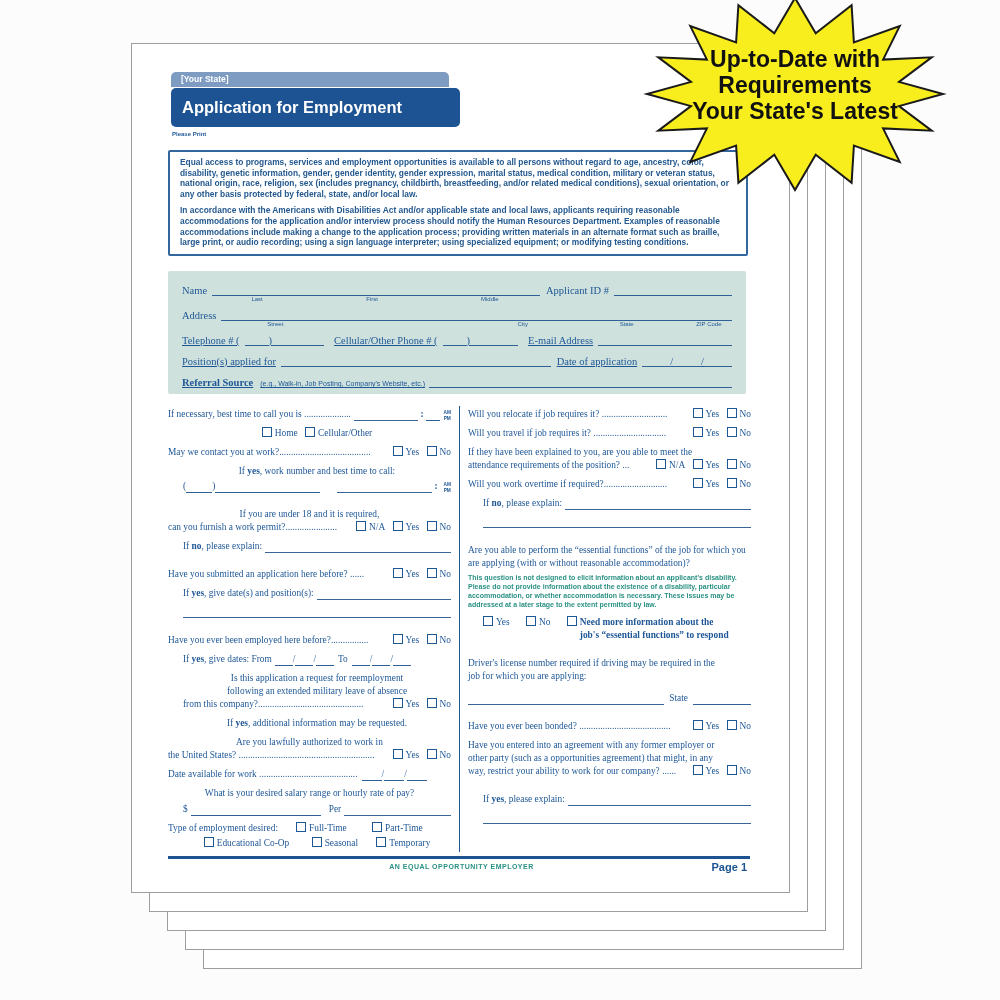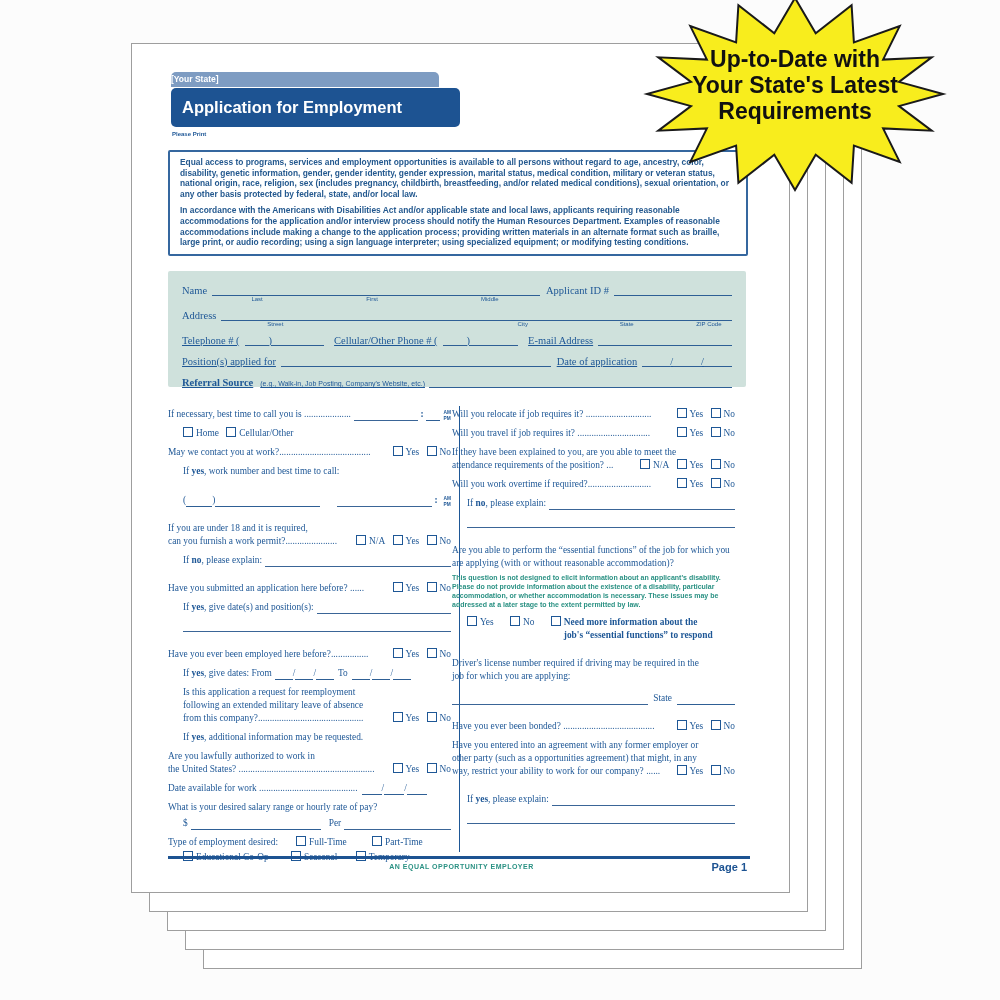--- a/index.html
+++ b/index.html
@@ -8,48 +8,48 @@
   .sheet{position:absolute;width:659px;height:850px;background:#fff;border:1px solid #9e9e9e;box-sizing:border-box;}
   #sheet2{left:149px;top:62px;z-index:4}
   #sheet3{left:167px;top:81px;z-index:3}
   #sheet4{left:185px;top:100px;z-index:2}
   #sheet5{left:203px;top:119px;z-index:1}
   #page-main{left:131px;top:43px;z-index:5}
 
   
   .state-tab{position:absolute;left:39px;top:28px;width:268px;height:15px;background:#7e9cc2;
       border-radius:5px 5px 0 0;color:#fff;font:bold 8.5px "Liberation Sans",sans-serif;
-      line-height:15px;}
+      line-height:15px;padding-left:10px;}
   .title-bar{position:absolute;left:39px;top:44px;width:278px;height:39px;background:#1d5392;
       border-radius:5px;color:#fff;font:bold 16.5px "Liberation Sans",sans-serif;line-height:39px;padding-left:11px;}
   .print-note{position:absolute;left:40px;top:87px;font:bold 6px "Liberation Sans",sans-serif;color:#1e5796;}
 
   
   .notice{position:absolute;left:36px;top:106px;width:556px;border:2px solid #35679f;border-radius:2px;
       padding:5px 10px 6px 10px;font:bold 8.4px "Liberation Sans",sans-serif;color:#24598f;line-height:10.6px;}
   .notice p{margin:0 0 6px 0;}
   .notice p:last-child{margin:0;}
 
   
   .personal{position:absolute;left:36px;top:227px;width:550px;height:101px;background:#cfe1dc;
-      border-radius:2px;padding:13px 14px 2px 14px;font-size:10.5px;}
+      border-radius:2px;padding:13px 14px 9px 14px;font-size:10.5px;}
   .prow{display:flex;align-items:flex-end;margin-bottom:13px;white-space:nowrap;}
   .prow.tight{margin-bottom:9px;text-decoration:underline;}
   .plabel{margin-right:5px;}
   .pbold{font-weight:bold;}
   .phint{font:7px "Liberation Sans",sans-serif;margin:0 4px 1px 2px;}
   .fill{position:relative;border-bottom:1px solid #2e5f95;flex:1;height:11px;}
   .fsub{position:absolute;top:12px;font:6px "Liberation Sans",sans-serif;color:#1e5796;}
   .ul{display:inline-block;border-bottom:1px solid #2e5f95;height:11px;}
   .sp{width:10px;display:inline-block;}
 
   
   .colwrap{position:absolute;left:36px;top:360px;width:582px;height:450px;font-size:9.4px;line-height:13px;}
-  .lcol{position:absolute;left:0;top:4px;width:283px;}
-  .rcol{position:absolute;left:284px;top:4px;width:283px;}
+  .lcol{position:absolute;left:0;top:4px;width:283px;text-align:center;}
+  .rcol{position:absolute;left:300px;top:4px;width:283px;}
   .vdivider{position:absolute;left:291px;top:2px;width:1px;height:446px;background:#1e5796;}
 
   .qrow{margin-bottom:6px;}
   .frow{display:flex;align-items:flex-end;}
   .qt{white-space:normal;}
   .opts{white-space:nowrap;margin-left:auto;padding-left:4px;}
   .cb{display:inline-block;white-space:nowrap;margin-left:5px;}
   .box{display:inline-block;width:8px;height:8px;border:1px solid #1e5796;background:#fff;
        vertical-align:-1px;margin-right:3px;}
   .sub{margin-left:15px;}
@@ -162,21 +162,21 @@
         <span class="cb" style="margin-left:0"><span class="box"></span><span>Home</span></span>
         <span class="cb"><span class="box"></span><span>Cellular/Other</span></span>
       </div>
       <div class="qrow frow">
         <span class="qt">May we contact you at work?.......................................</span>
         <span class="opts">
           <span class="cb"><span class="box"></span><span>Yes</span></span>
           <span class="cb"><span class="box"></span><span>No</span></span>
         </span>
       </div>
-      <div class="qrow sub" style="margin-bottom:16px">
+      <div class="qrow sub" style="margin-bottom:2px">
         <span>If </span><b>yes</b><span>, work number and best time to call:</span>
       </div>
       <div class="qrow frow sub">
         <span>(</span>
         <span class="ul" style="width:26px"></span>
         <span>)</span>
         <span class="ul" style="width:105px"></span>
         <span style="width:14px;display:inline-block"></span>
         <span class="ulfill"></span>
         <span class="colon">:</span>
@@ -378,16 +378,16 @@
   <div class="eoe">AN EQUAL OPPORTUNITY EMPLOYER</div>
   <div class="pageno">Page 1</div>
 </div>
 
 <div class="star-wrap">
   <svg width="310" height="204" viewBox="0 0 310 204">
     <polygon id="star-poly" points="155.0,4.0 175.7,39.2 211.6,11.3 213.9,48.4 259.7,32.1 243.1,65.6 291.7,63.3 259.0,87.9 303.0,100.0 259.0,112.1 291.7,136.7 243.1,134.4 259.7,167.9 213.9,151.6 211.6,188.7 175.7,160.8 155.0,196.0 134.3,160.8 98.4,188.7 96.1,151.6 50.3,167.9 66.9,134.4 18.3,136.7 51.0,112.1 7.0,100.0 51.0,87.9 18.3,63.3 66.9,65.6 50.3,32.1 96.1,48.4 98.4,11.3 134.3,39.2" fill="#f8ed1d" stroke="#1a1a1a" stroke-width="2"></polygon>
   </svg>
   <div class="star-text">
     <div>Up-to-Date with</div>
+    <div>Requirements</div>
     <div>Your State's Latest</div>
-    <div>Requirements</div>
   </div>
 </div>
 
 </body></html>

